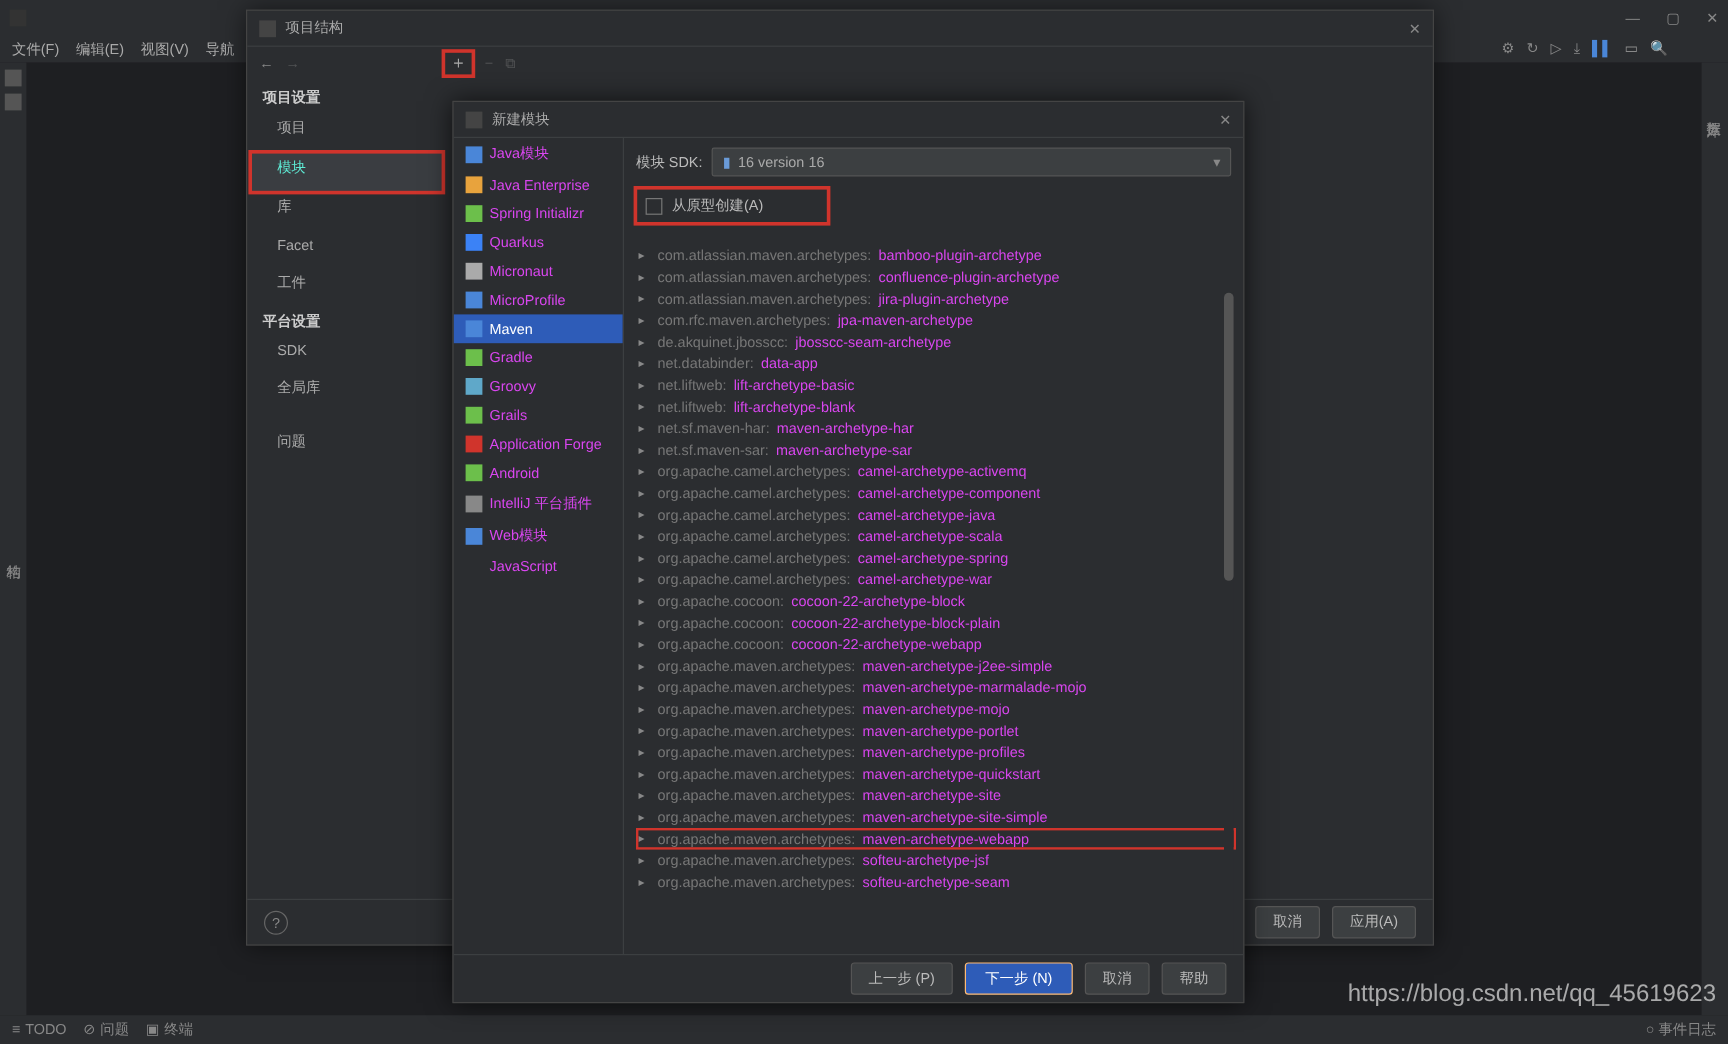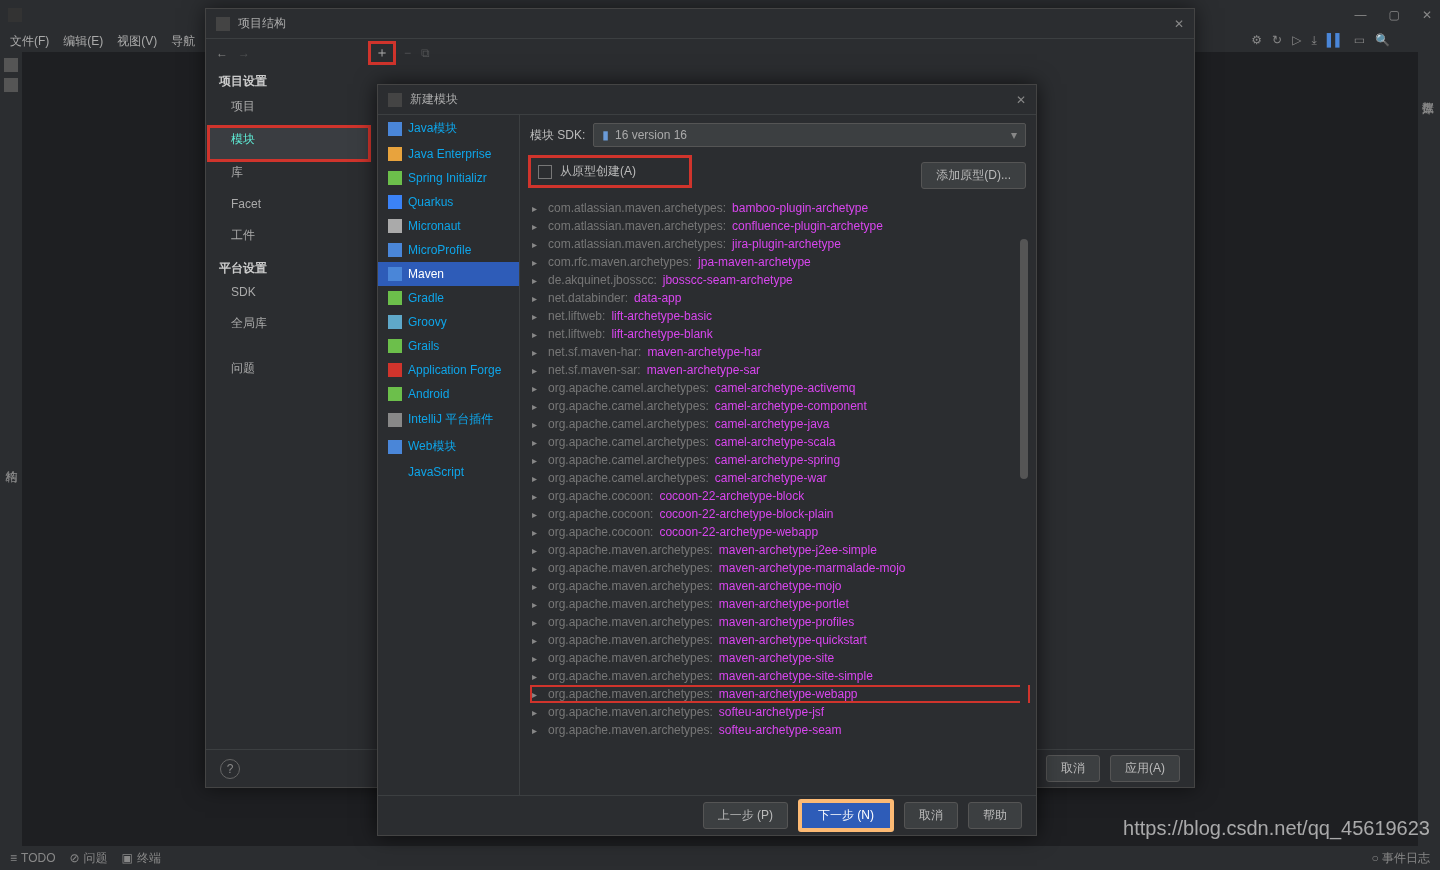--- a/index.html
+++ b/index.html
@@ -34,39 +34,39 @@
 .sidebar .item.selected { background:#3a3d41; color:#5eead4; }
 .dlg1-bottom { position:absolute; left:0; right:0; bottom:0; height:38px; border-top:1px solid #3c3f41; display:flex; align-items:center; justify-content:flex-end; gap:10px; padding:0 14px; }
 .btn { background:#3c3f41; border:1px solid #555; color:#bbb; padding:4px 14px; border-radius:3px; cursor:pointer; }
 .help-circle { width:20px; height:20px; border:1px solid #666; border-radius:10px; display:flex; align-items:center; justify-content:center; margin-right:auto; color:#888; }
 .dlg2 { position:absolute; left:377px; top:84px; width:660px; height:752px; background:#2b2d30; border:1px solid #444; box-shadow:0 0 20px #000a; }
 .dlg2-title { height:30px; display:flex; align-items:center; padding:0 10px; color:#aaa; border-bottom:1px solid #3c3f41; }
 .dlg2-title .ticon { width:14px; height:14px; background:#444; margin-right:8px; }
 .dlg2-title .close { margin-left:auto; color:#888; cursor:pointer; }
 .dlg2-body { position:absolute; top:30px; left:0; right:0; bottom:40px; display:flex; }
 .gen-list { width:142px; border-right:1px solid #3c3f41; overflow:auto; }
-.gen-item { display:flex; align-items:center; gap:6px; padding:5px 10px; color:#0ea5e9; cursor:pointer; }
+.gen-item { display:flex; align-items:center; gap:6px; padding:5px 10px; color:#d946ef; cursor:pointer; }
 .gen-item.selected { background:#2e5cb8; color:#fff; }
 .gi-icon { width:14px; height:14px; display:inline-block; }
 .right-pane { flex:1; padding:8px 10px 0 10px; display:flex; flex-direction:column; overflow:hidden; }
 .sdk-row { display:flex; align-items:center; gap:8px; margin-bottom:10px; }
 .sdk-row .combo { flex:1; background:#3c3f41; border:1px solid #555; height:24px; display:flex; align-items:center; padding:0 8px; color:#aaa; border-radius:2px; }
 .sdk-row .combo .fld { color:#6a9bd8; margin-right:6px; }
 .sdk-row .combo .dd { margin-left:auto; color:#888; }
 .arche-row { display:flex; align-items:center; gap:8px; margin-bottom:8px; }
 .chk { width:14px; height:14px; border:1px solid #777; display:inline-block; }
 .add-arche { margin-left:auto; }
 .arche-list { flex:1; overflow:auto; border-top:0 solid #3c3f41; margin-right:-4px; }
 .arche { display:flex; align-items:center; gap:6px; padding:2px 2px; cursor:pointer; }
 .arche .tri { color:#888; font-size:10px; width:10px; }
 .arche .grp { color:#777; }
 .arche .art { color:#d946ef; }
 .arche.highlight { outline:2px solid #d0342c; outline-offset:-2px; }
 .dlg2-bottom { position:absolute; left:0; right:0; bottom:0; height:40px; border-top:1px solid #3c3f41; display:flex; align-items:center; justify-content:flex-end; gap:10px; padding:0 14px; }
-.btn-primary { background:#2e5cb8; border:4px solid #fdba74; color:#fff; padding:4px 16px; border-radius:3px; cursor:pointer; }
+.btn-primary { background:#2e5cb8; border:1px solid #fdba74; color:#fff; padding:4px 16px; border-radius:3px; cursor:pointer; }
 .watermark { position:absolute; right:10px; bottom:30px; color:#ccc; font-size:20px; opacity:.8; }
 .scroll-track { position:absolute; right:2px; top:40px; bottom:0; width:8px; background:#2b2d30; }
 .scroll-thumb { position:absolute; right:0; top:0; width:8px; height:240px; background:#555; border-radius:4px; }
 </style>
 </head>
 <body>
 
 <div class="titlebar">
   <span class="titlebar-icon"></span>
   <div class="winctrl">
@@ -233,23 +233,20 @@
         <div class="combo">
           <span class="fld">▮</span>
           <span>16 version 16</span>
           <span class="dd">▾</span>
         </div>
       </div>
       <div class="arche-row red" style="padding:6px 8px; width:160px">
         <span class="chk"></span>
         <span>从原型创建(A)</span>
       </div>
-      <div style="display:flex;margin-top:-32px">
-        <span class="btn add-arche">添加原型(D)...</span>
-      </div>
       <div class="arche-list" id="arche-list" style="margin-top:10px; position:relative">
         <div class="scroll-track">
             <div class="scroll-thumb"></div>
           </div>
       <div class="arche">
             <span class="tri">▸</span>
             <span class="grp">com.atlassian.maven.archetypes:</span>
             <span class="art">bamboo-plugin-archetype</span>
           </div>
           <div class="arche">

